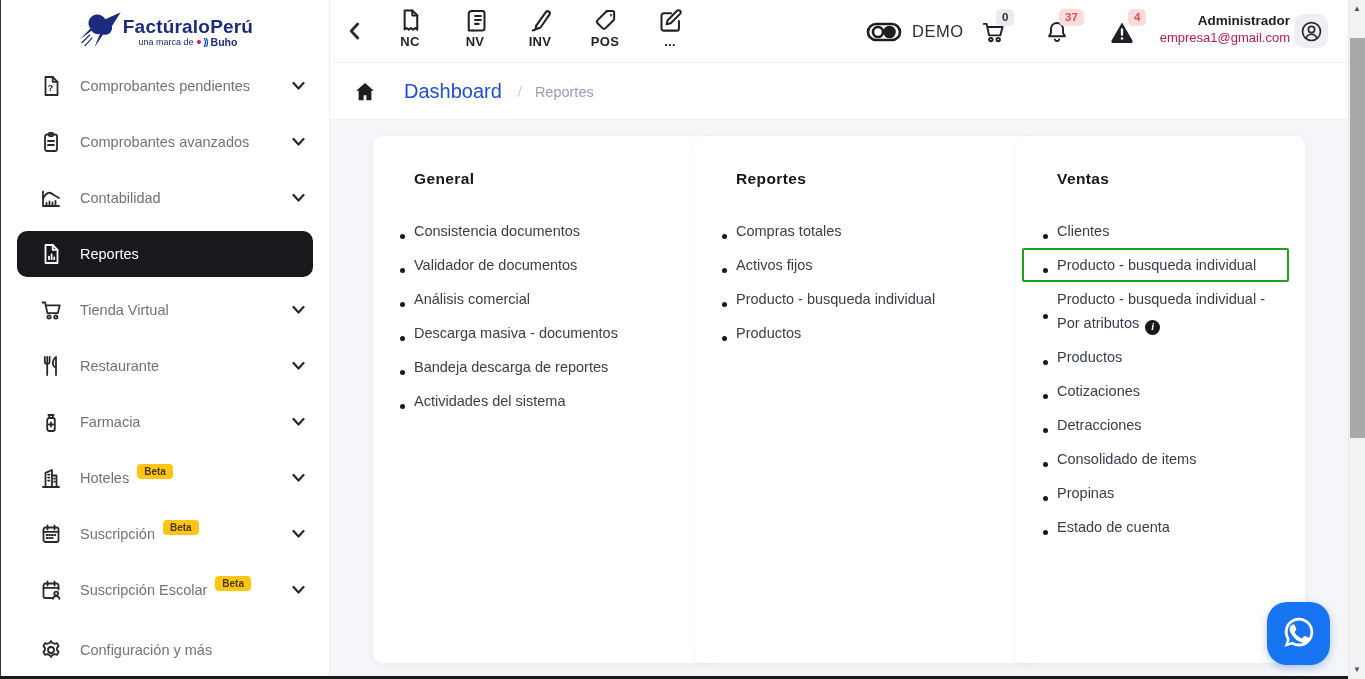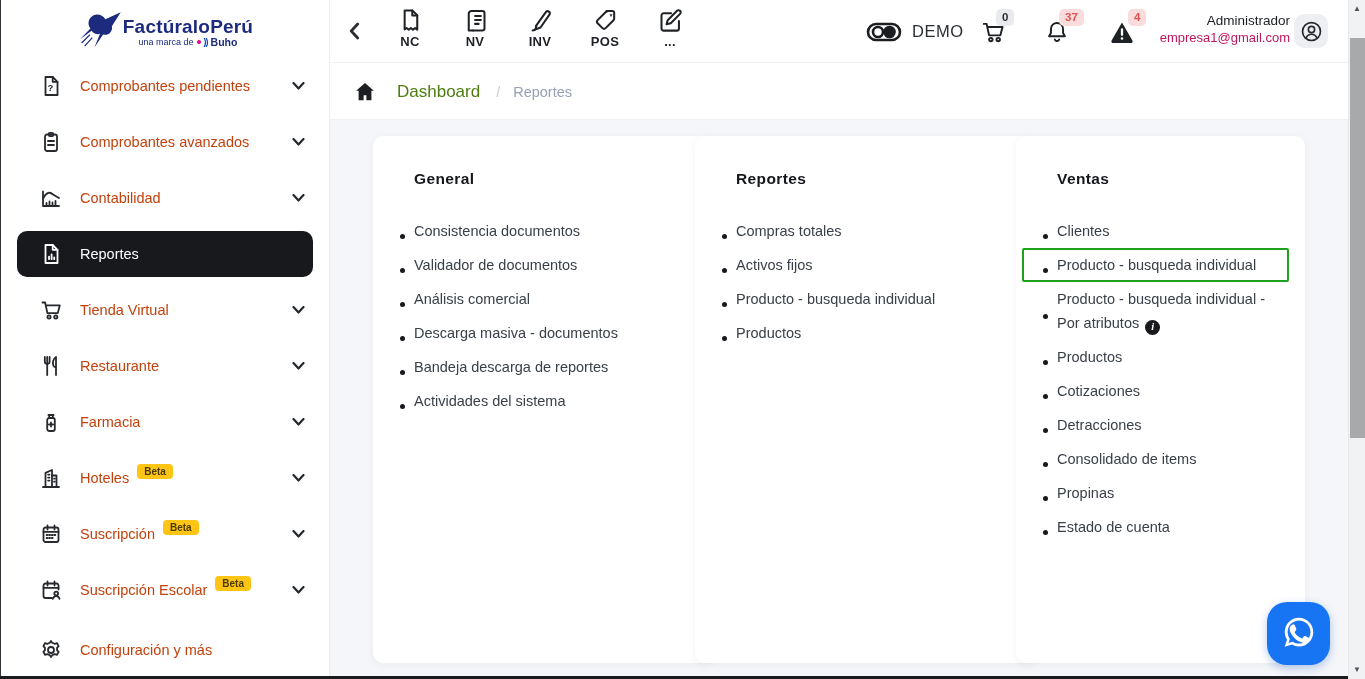--- a/index.html
+++ b/index.html
@@ -17,21 +17,21 @@
   .bird{color:var(--brand-navy,#1c2b7d);flex:none}
   .logo-text{display:flex;flex-direction:column;line-height:1}
   .brand{font-size:19px;color:var(--brand-navy,#1c2b7d);font-weight:bold;letter-spacing:.2px;white-space:nowrap}
   .tagline{display:flex;align-items:center;gap:3px;font-size:9px;color:var(--brand-navy,#1c2b7d);margin-top:1px;justify-content:center}
   .tg-dot{width:4px;height:4px;border-radius:50%;background:#e6007e}
   .tg-marks{color:#0b47c1;font-weight:bold;font-size:9px;letter-spacing:-1px}
   .tg-brand{font-weight:bold;font-size:10.5px}
   .nav-item{position:relative;height:56px;display:flex;align-items:center;padding-left:38px;cursor:pointer}
   .nav-icon{width:24px;height:24px;flex:none;color:#1f2control227}
   .nav-icon svg{width:24px;height:24px}
-  .nav-label{margin-left:17px;font-size:14.5px;color:#c2410c;white-space:nowrap}
+  .nav-label{margin-left:17px;font-size:14.5px;color:#737373;white-space:nowrap}
   .beta-badge{margin-left:8px;transform:translateY(-7px);background:var(--beta-bg,#ffc515);color:#4a3a05;font-size:10px;font-weight:bold;padding:2px 7px;border-radius:4px}
   .nav-chevron{position:absolute;right:24px;top:50%;transform:translateY(-50%);width:13px;height:9px;color:#26292e}
   .nav-chevron svg{width:13px;height:9px;stroke-width:2.2}
   .nav-item.selected{height:46px;margin:5px 16px;padding-left:22px;background:var(--selected-bg,#17191d);border-radius:10px;color:#fff}
   .nav-item.selected .nav-icon,.nav-item.selected .nav-label{color:#fff}
   .nav-footer-wrap{position:absolute;left:0;right:0;top:622px}
 
   
   .topbar{position:absolute;left:330px;top:0;width:1018px;height:63px;background:#fff;border-bottom:1px solid #f0f1f3;z-index:3}
   .collapse-btn{position:absolute;left:12px;top:18px;width:26px;height:26px;color:#2a2d31;cursor:pointer}
@@ -45,30 +45,30 @@
   .demo-toggle{width:36px;height:24px;color:#1b1d20}
   .demo-label{font-size:16.5px;color:#2a2d31;letter-spacing:.5px}
   .top-ico{position:absolute;top:19px;width:26px;height:26px;color:#1e2126;cursor:pointer}
   .top-ico svg{width:26px;height:26px}
   .cart-wrap{left:650px}.bell-wrap{left:714px}.warn-wrap{left:779px}
   .badge{position:absolute;top:-10px;font-size:11.5px;font-weight:bold;padding:2px 6px;border-radius:5px;line-height:1.15;white-space:nowrap}
   .badge.neutral{background:#e8eaed;color:#2b2f34;left:16px}
   .badge.alert{background:var(--alert-bg,#fadcdc);color:var(--alert-text,#e05252)}
   .bell-wrap .badge{left:15px}.warn-wrap .badge{left:19px}
   .user-info{position:absolute;right:58px;top:12px;text-align:right;line-height:1.3}
-  .user-name{font-size:13.5px;font-weight:normal;color:#1b1e22}
+  .user-name{font-size:13.5px;font-weight:bold;color:#1b1e22}
   .user-email{font-size:13px;color:#be185d}
   .avatar{position:absolute;right:20px;top:14px;width:34px;height:34px;border-radius:10px;background:#edeff2;display:flex;align-items:center;justify-content:center;color:#26292e;cursor:pointer}
   .avatar svg{width:25px;height:25px;stroke-width:1.6}
 
   
   .breadcrumb{position:absolute;left:330px;top:64px;width:1018px;height:56px;background:#fff;border-bottom:1px solid #eef0f2;display:flex;align-items:center;padding-left:23px;z-index:2}
   .bc-home{width:24px;height:24px;color:#1c1e22;cursor:pointer}
   .bc-home svg{width:24px;height:24px}
-  .bc-root{margin-left:20px;font-size:17px;color:#4d7c0f;cursor:pointer}
+  .bc-root{margin-left:27px;font-size:20px;color:#1d4ed8;cursor:pointer}
   .bc-sep{margin-left:16px;font-size:14.5px;color:#c8ccd4}
   .bc-current{margin-left:13px;font-size:14.5px;color:#97a0b5}
 
   
   .content{position:absolute;left:330px;top:120px;width:1018px;height:556px;background:#f4f6f9}
   .card{position:absolute;top:16px;width:342px;height:527px;background:#fff;border-radius:10px;box-shadow:0 2px 8px rgba(30,40,60,.05);padding:26px 24px 0 27px}
   .card.c1{left:43px}.card.c2{left:365px}.card.c3{left:686px;width:289px}
   .card-title{margin:8px 0 0 14px;font-size:15.5px;font-weight:bold;color:#15171c;letter-spacing:.4px}
   .card-list{list-style:none;margin-top:31px}
   .card-item{position:relative;display:flex;align-items:center;margin-bottom:10px;font-size:14.5px;line-height:24px;color:#3a4049;cursor:pointer}

